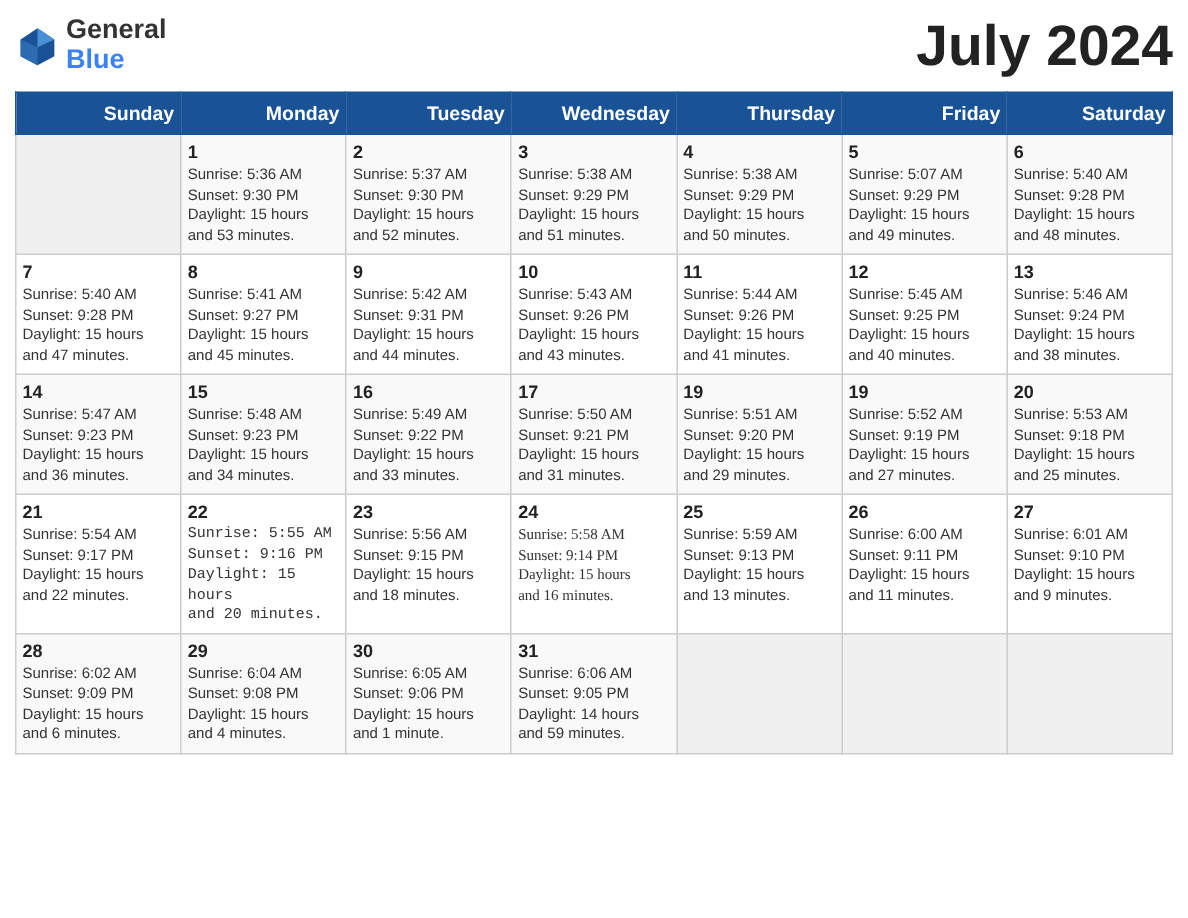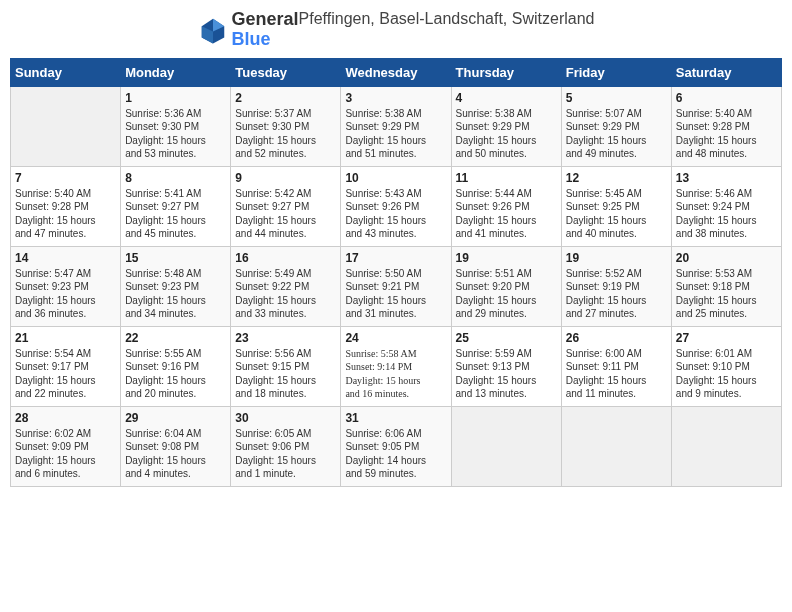--- a/index.html
+++ b/index.html
@@ -5,21 +5,21 @@
     * { box-sizing: border-box; margin: 0; padding: 0; }
     body {
       font-family: Arial, sans-serif;
       background: #fff;
       width: 792px;
       min-height: 612px;
       padding: 10px;
     }
     .header-area {
       display: flex;
-      justify-content: center;
+      justify-content: space-between;
       align-items: flex-start;
       margin-bottom: 8px;
     }
     .logo {
       display: flex;
       align-items: center;
     }
     .logo-text {
       display: flex;
       flex-direction: column;
@@ -57,21 +57,21 @@
       border-collapse: collapse;
       font-size: 11px;
     }
     .calendar-table thead th {
       background: #1a5296;
       color: #fff;
       padding: 6px 4px;
       font-size: 13px;
       font-weight: bold;
       border: 1px solid #1a5296;
-      text-align: left;
+      text-align: right;
     }
     .calendar-table tbody td {
       border: 1px solid #ccc;
       vertical-align: top;
       padding: 4px;
       width: calc(100% / 7);
       min-height: 70px;
       height: 80px;
       background: #fff;
     }
@@ -105,21 +105,21 @@
       <polygon points="20,5 35,15 35,30 20,38 5,30 5,15" fill="#1a5296"></polygon>
       <polygon points="20,5 35,15 20,22" fill="#4a90d9"></polygon>
       <polygon points="5,15 20,22 20,38 5,30" fill="#2b6cb0"></polygon>
     </svg>
     <div class="logo-text">
       <span class="logo-general">General</span>
       <span class="logo-blue">Blue</span>
     </div>
   </div>
   <div class="title-area">
-    <div class="cal-subtitle">Pfeffingen, Basel-Landschaft, Switzerland</div>
+    <div class="cal-title">July 2024</div>
   </div>
 </div>
 
 <table class="calendar-table">
   <thead>
     <tr>
     <th>Sunday</th>
         <th>Monday</th>
         <th>Tuesday</th>
         <th>Wednesday</th>
@@ -185,21 +185,21 @@
         <td>
           <div class="day-num">8</div>
           <div class="day-info" style="white-space: pre-line;">Sunrise: 5:41 AM
 Sunset: 9:27 PM
 Daylight: 15 hours
 and 45 minutes.</div>
         </td>
         <td>
           <div class="day-num">9</div>
           <div class="day-info" style="white-space: pre-line;">Sunrise: 5:42 AM
-Sunset: 9:27 PM
+Sunset: 9:31 PM
 Daylight: 15 hours
 and 44 minutes.</div>
         </td>
         <td>
           <div class="day-num">10</div>
           <div class="day-info" style="white-space: pre-line;">Sunrise: 5:43 AM
 Sunset: 9:26 PM
 Daylight: 15 hours
 and 43 minutes.</div>
         </td>
@@ -279,21 +279,21 @@
       <tr>
         <td>
           <div class="day-num">21</div>
           <div class="day-info" style="white-space: pre-line;">Sunrise: 5:54 AM
 Sunset: 9:17 PM
 Daylight: 15 hours
 and 22 minutes.</div>
         </td>
         <td>
           <div class="day-num">22</div>
-          <div class="day-info" style="white-space: pre-line;">Sunrise: 5:55 AM
+          <div class="day-info" style="white-space: pre-line; font-family: Liberation Mono, monospace;">Sunrise: 5:55 AM
 Sunset: 9:16 PM
 Daylight: 15 hours
 and 20 minutes.</div>
         </td>
         <td>
           <div class="day-num">23</div>
           <div class="day-info" style="white-space: pre-line;">Sunrise: 5:56 AM
 Sunset: 9:15 PM
 Daylight: 15 hours
 and 18 minutes.</div>

